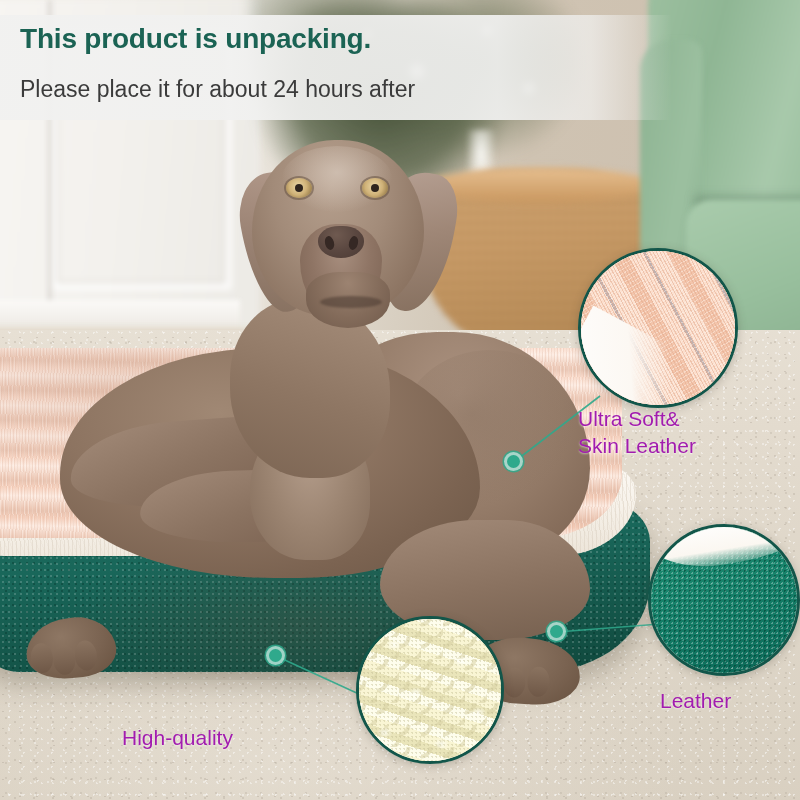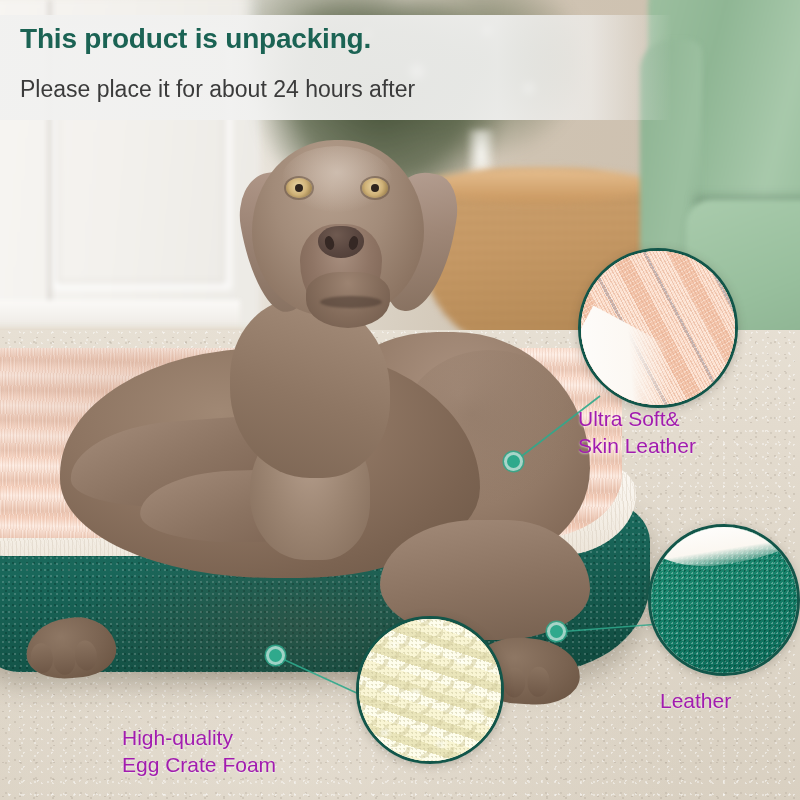--- a/index.html
+++ b/index.html
@@ -562,21 +562,20 @@
 
   <div class="label" id="label-fur">
     <span class="ln">Ultra Soft&amp;</span>
     <span class="ln">Skin Leather</span>
   </div>
   <div class="label" id="label-leather">
     <span class="ln">Leather</span>
   </div>
   <div class="label" id="label-foam">
     <span class="ln">High-quality</span>
-    <span class="ln">Egg Crate Foam</span>
   </div>
 
   <div class="banner">
     <div class="banner-title">This product is unpacking.</div>
     <div class="banner-sub">Please place it for about 24 hours after</div>
   </div>
 
 </div>
 
 </body></html>

